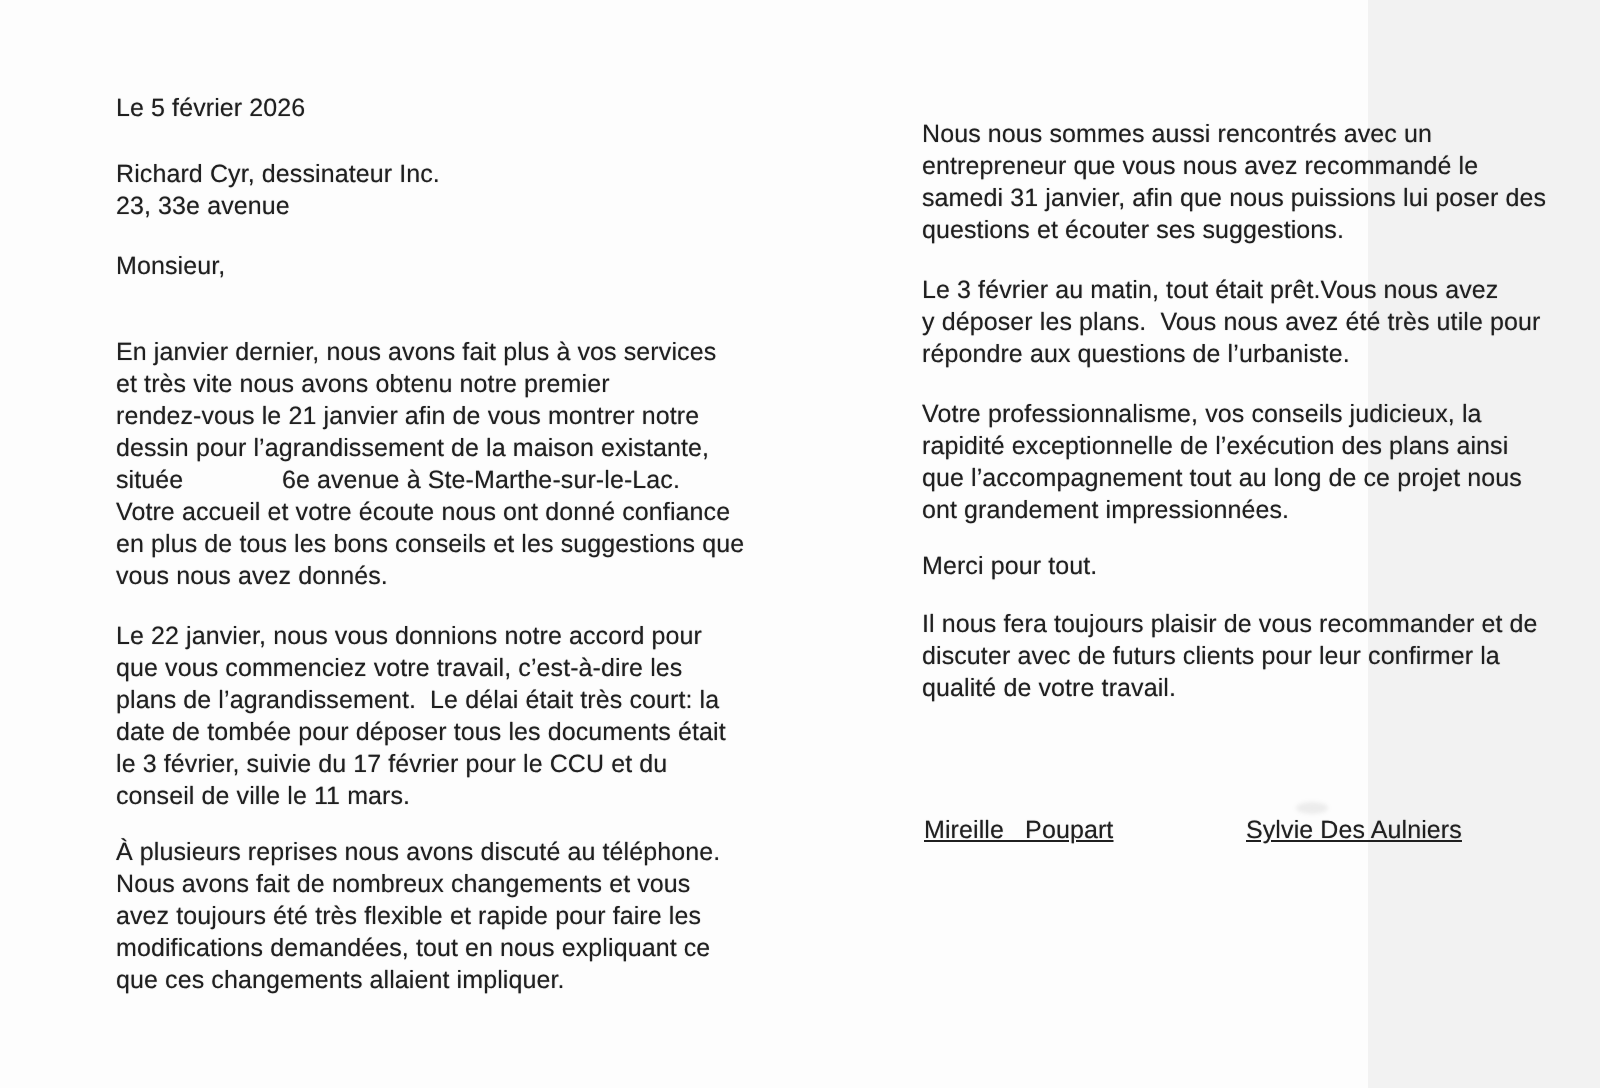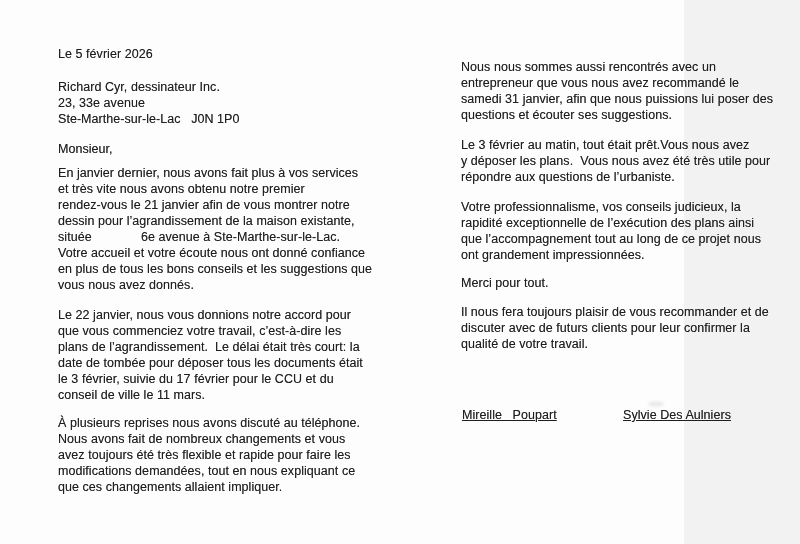--- a/index.html
+++ b/index.html
@@ -22,21 +22,21 @@
   .block { margin: 0; }
   .line, .single-line {
     white-space: pre;
     line-height: 16px;
     height: 16px;
     text-shadow: 0 0 0.5px rgba(30,30,30,0.55);
   }
   .mb12 { margin-bottom: 12px; }
   .mb13 { margin-bottom: 13px; }
   .mb14 { margin-bottom: 14px; }
-  .mb15 { margin-bottom: 8px; }
+  .mb15 { margin-bottom: 27px; }
   .mb17 { margin-bottom: 17px; }
   .signatures {
     position: relative;
     margin-top: 55px;
     height: 16px;
   }
   .signature {
     position: absolute; top: 0;
     white-space: pre;
     line-height: 16px;
@@ -58,21 +58,20 @@
 <body>
 
 <div class="page" style="--paper: #fdfdfd; --ink: #1f1f1f;">
 
   <div class="col col-left">
     <div class="block mb17 single-line">Le 5 février 2026</div>
 
     <div class="block mb14">
         <div class="line">Richard Cyr, dessinateur Inc.</div>
         <div class="line">23, 33e avenue</div>
-        <div class="line">Ste-Marthe-sur-le-Lac   J0N 1P0</div>
       </div>
 
     <div class="block mb15 single-line">Monsieur,</div>
 
     <div class="block mb14">
         <div class="line">En janvier dernier, nous avons fait plus à vos services</div>
         <div class="line">et très vite nous avons obtenu notre premier</div>
         <div class="line">rendez-vous le 21 janvier afin de vous montrer notre</div>
         <div class="line">dessin pour l’agrandissement de la maison existante,</div>
         <div class="line">située              6e avenue à Ste-Marthe-sur-le-Lac.</div>

